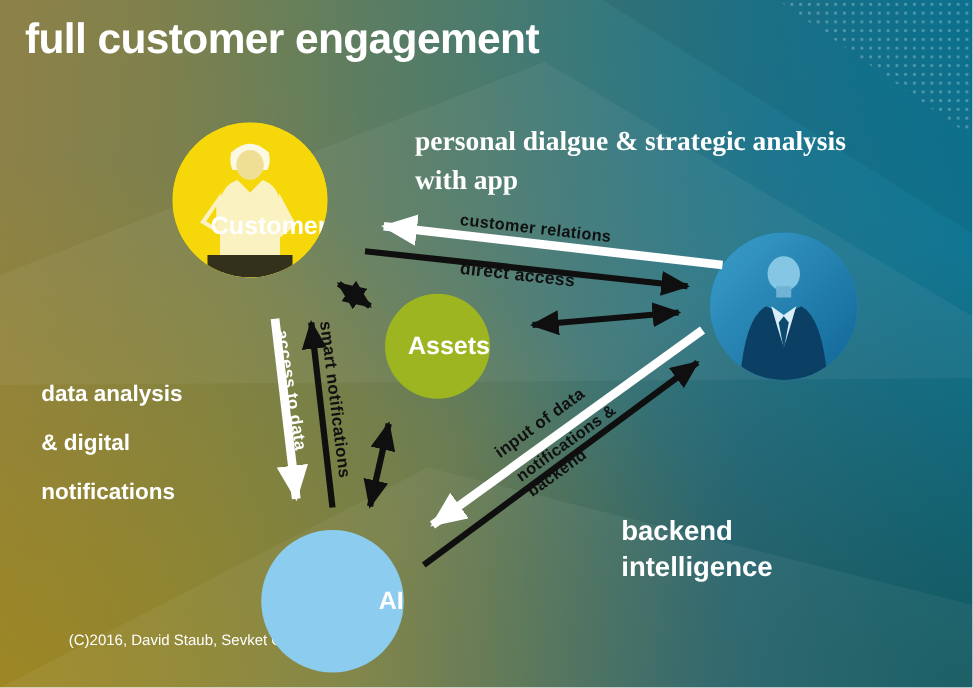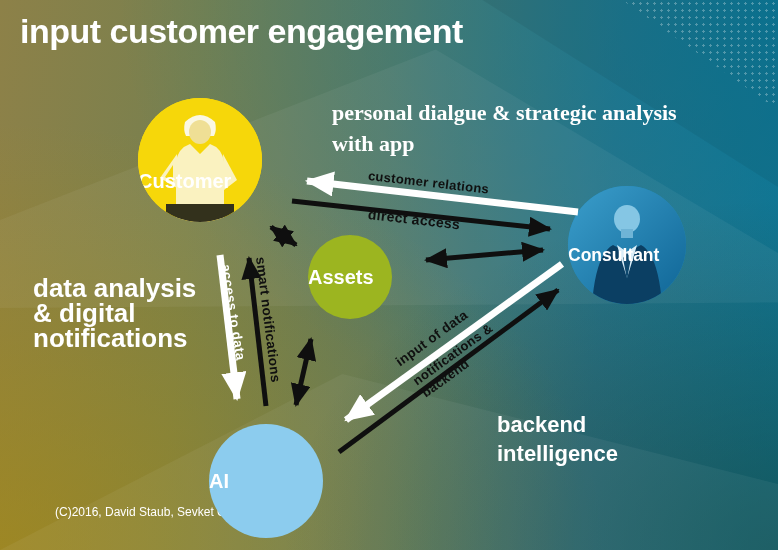--- a/index.html
+++ b/index.html
@@ -15,26 +15,26 @@
   .streak{position:absolute;inset:0;pointer-events:none;}
   .s1{background:rgba(255,255,255,0.05);clip-path:polygon(0 40%,56% 9%,100% 46%,100% 55%,0 56%);}
   .s2{background:rgba(255,255,255,0.05);clip-path:polygon(0 100%,44% 68%,100% 88%,100% 100%);}
   .s3{background:rgba(0,0,0,0.06);clip-path:polygon(62% 0,100% 0,100% 34%);}
   .dots{position:absolute;inset:0;clip-path:polygon(80% 0,100% 0,100% 20%);
     background-image:radial-gradient(rgba(255,255,255,0.28) 1px, rgba(0,0,0,0) 1.4px);
     background-size:7px 7px;}
   .txt{position:absolute;color:#fff;font-weight:700;white-space:pre-line;}
   #title{left:20px;top:12px;font-size:34px;letter-spacing:-0.5px;}
   #ann-top-right{left:332px;top:97px;font-size:22px;line-height:31px;font-family:Liberation Serif, serif;}
-  #ann-left{left:33px;top:276px;font-size:26px;line-height:25px;}
+  #ann-left{left:33px;top:296px;font-size:18px;line-height:39px;}
   #ann-bottom-right{left:497px;top:410px;font-size:22px;line-height:29px;}
   #copyright{left:55px;top:505px;font-size:12px;font-weight:400;}
   .node{position:absolute;border-radius:50%;overflow:hidden;}
   .node svg{position:absolute;left:0;top:0;}
-  .node .nlabel{position:absolute;left:0;width:100%;text-align:left;color:#fff;font-weight:700;}
+  .node .nlabel{position:absolute;left:0;width:100%;text-align:right;color:#fff;font-weight:700;}
   #node-customer{left:138px;top:98px;width:124px;height:124px;background:#f6d70a;}
   #node-customer .nlabel{top:72px;font-size:20px;}
   #node-assets{left:308px;top:235px;width:84px;height:84px;background:#9cb520;}
   #node-assets .nlabel{top:31px;font-size:20px;}
   #node-consultant{left:568px;top:186px;width:118px;height:118px;background:#1f88bb;}
   #node-consultant .nlabel{top:59px;font-size:17.5px;}
   #node-ai{left:209px;top:424px;width:114px;height:114px;background:#8cccee;}
   #node-ai .nlabel{top:46px;font-size:20px;}
   #arrows{position:absolute;left:0;top:0;z-index:4;}
   .node{z-index:3;}
@@ -48,21 +48,21 @@
 </style>
 </head>
 <body>
 
 <div id="slide">
   <div class="streak s1"></div>
   <div class="streak s2"></div>
   <div class="streak s3"></div>
   <div class="dots"></div>
 
-  <div class="txt" id="title">input customer engagement</div>
+  <div class="txt" id="title">full customer engagement</div>
   <div class="txt" id="ann-top-right">personal dialgue &amp; strategic analysis
 with app</div>
   <div class="txt" id="ann-left">data analysis
 &amp; digital
 notifications</div>
   <div class="txt" id="ann-bottom-right">backend
 intelligence</div>
   <div class="txt" id="copyright">(C)2016, David Staub, Sevket Oeztas</div>
 
   <div class="node" id="node-customer">
@@ -91,21 +91,20 @@
             <stop offset="1" stop-color="#0f6596"></stop>
         </linearGradient>
       </defs>
       <rect width="118" height="118" fill="url(#cg)"></rect>
       <ellipse cx="59" cy="33" rx="13" ry="14" fill="#85c6e4"></ellipse>
       <rect x="53" y="43" width="12" height="9" fill="#6fb4d6"></rect>
       <path d="M24 118 Q28 68 45 59 L59 66 L73 59 Q90 68 94 118 Z" fill="#0b3f63"></path>
       <path d="M49 59 L59 66 L69 59 L64 76 L59 92 L54 76 Z" fill="#d9edf8"></path>
       <path d="M59 67 L63 72 L59 94 L55 72 Z" fill="#0d486e"></path>
     </svg>
-    <div class="nlabel">Consultant</div>
   </div>
 
   <div class="node" id="node-ai">
     <div class="nlabel">AI</div>
   </div>
 
   <svg id="arrows" width="778" height="550" viewBox="0 0 778 550">
     <defs>
       <marker id="hw" orient="auto-start-reverse" markerUnits="strokeWidth" markerWidth="4.1" markerHeight="3.6" refX="3.8" refY="1.8">
         <path d="M0,0 L4.1,1.8 L0,3.6 Z" fill="#ffffff"></path>

